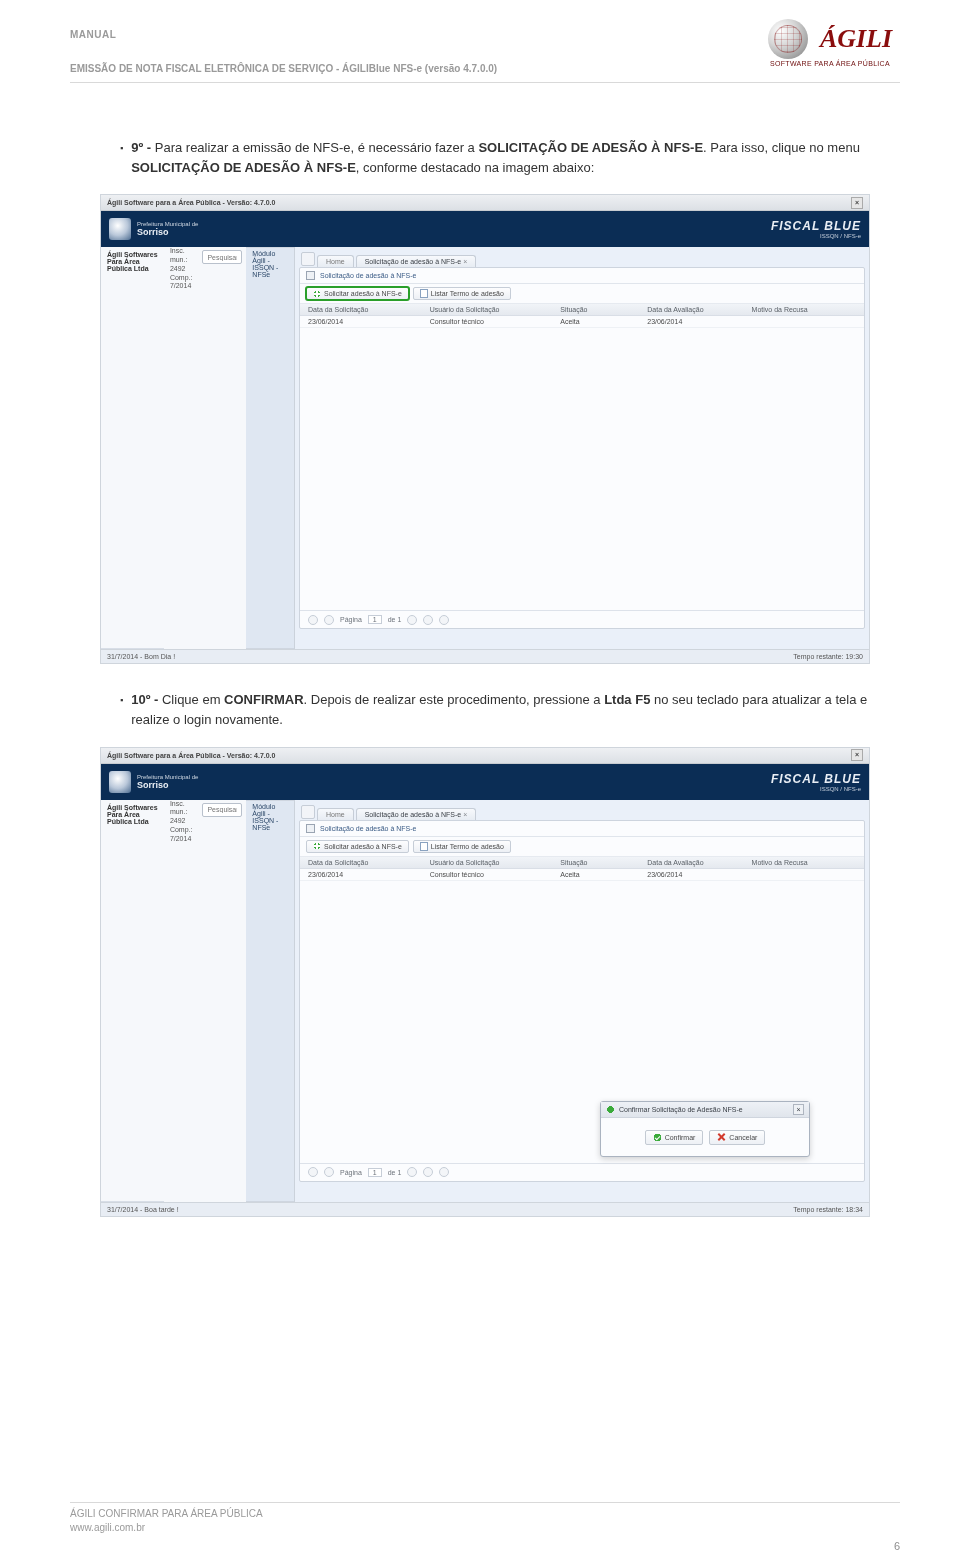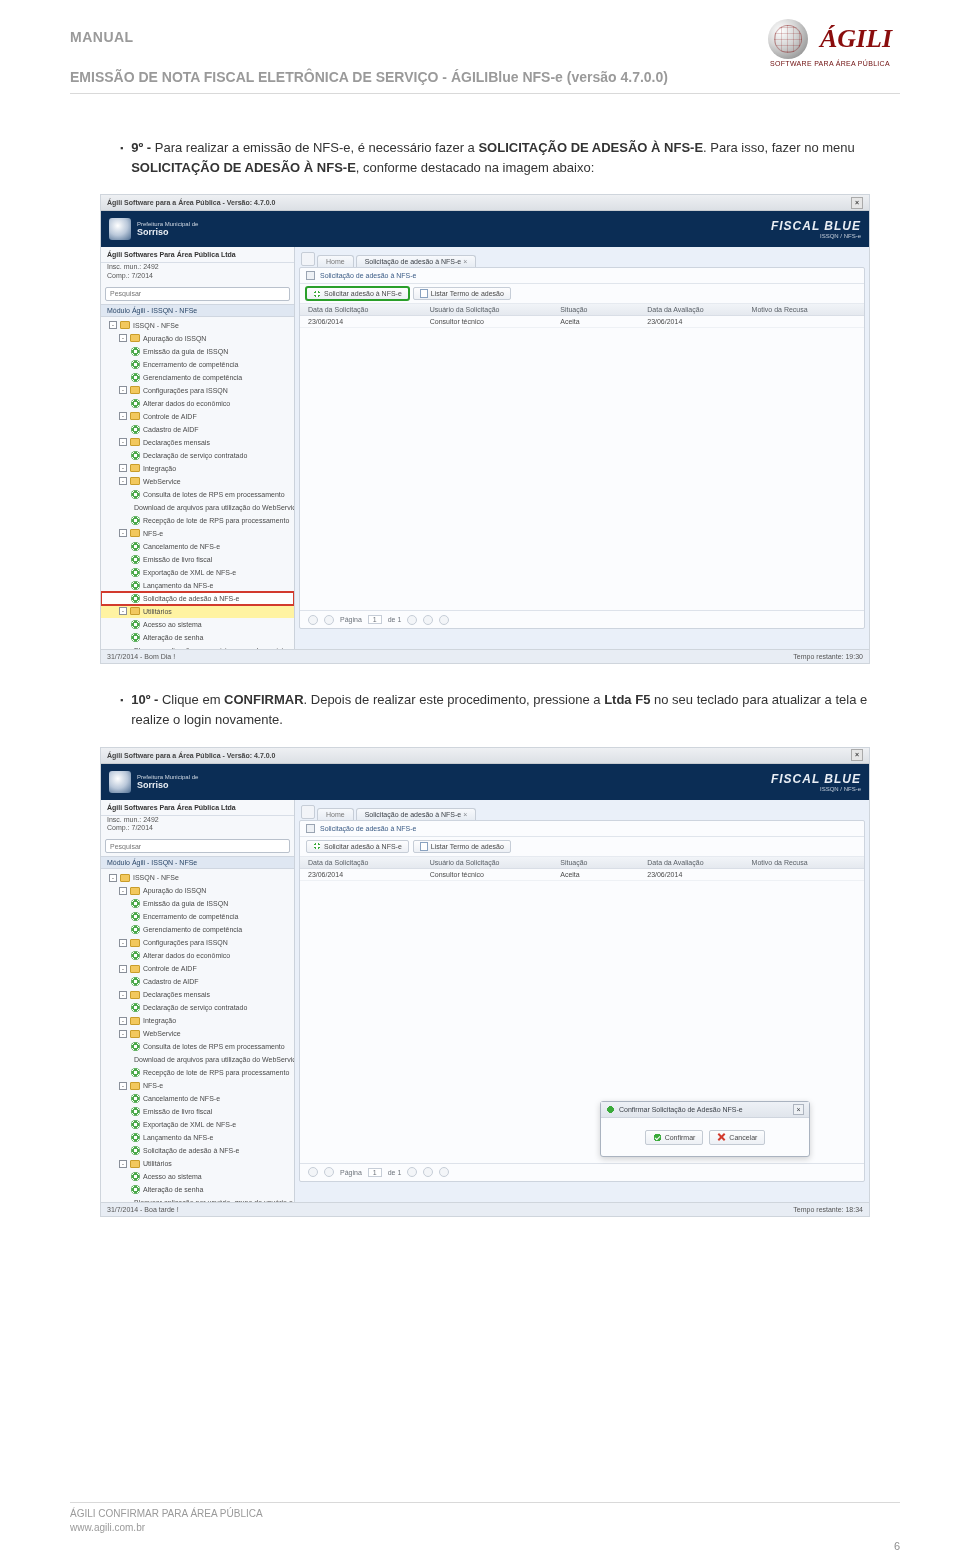--- a/index.html
+++ b/index.html
@@ -5,21 +5,21 @@
   * { box-sizing: border-box; margin: 0; padding: 0; }
   body {
     font-family: Verdana, Arial, sans-serif;
     background: #fff;
     width: 960px;
     margin: 0 auto;
     color: #333;
   }
   .page { padding: 28px 60px 10px 70px; position: relative; min-height: 1558px; }
   .header-top { position: relative; min-height: 70px; }
-  .header-titles { font-size: 14px; color: #9a9a9a; line-height: 1.4; }
+  .header-titles { font-size: 10px; color: #9a9a9a; line-height: 1.4; }
   .header-titles .t1 { font-weight: bold; letter-spacing: 0.5px; }
   .header-titles .t2 { font-weight: bold; margin-top: 20px; }
   .logo-wrap { position: absolute; top: -14px; right: -10px; text-align: center; }
   .logo {
     width: 160px; height: 50px;
     display: flex; align-items: center; justify-content: center; gap: 12px; text-align: right;
   }
   .logo .globe {
     width: 40px; height: 40px; border-radius: 50%;
     background: radial-gradient(circle at 32% 30%, #fff, #d5d5d5 40%, #7a7a7a 100%);
@@ -67,21 +67,21 @@
   }
   .ss-navy-left { display: flex; align-items: center; gap: 6px; }
   .ss-shield {
     width: 22px; height: 22px; border-radius: 3px;
     background: radial-gradient(circle at 40% 35%, #fff, #bac8da 50%, #4a6a8f);
   }
   .ss-navy .city { font-weight: bold; font-size: 9px; }
   .ss-navy .fiscal { font-weight: bold; font-size: 12px; font-style: italic; letter-spacing: 1px; }
   .ss-navy .fiscal-sub { font-size: 6px; opacity: .8; text-align: right; }
   .ss-body { position: absolute; top: 52px; left: 0; right: 0; bottom: 14px; display: flex; }
-  .ss-side { width: 194px; background: #f6f8fb; border-right: 1px solid #cbd2db; display: flex; flex-direction: column; }
+  .ss-side { width: 194px; background: #f6f8fb; border-right: 1px solid #cbd2db; display: flex; flex-direction: row; }
   .ss-side-head { padding: 4px 6px; font-weight: bold; color: #333; border-bottom: 1px solid #d8dee7; }
   .ss-side-sub { padding: 0 6px 3px 6px; color: #555; }
   .ss-side-sub div { line-height: 1.25; }
   .ss-search { padding: 3px 4px; }
   .ss-search input {
     width: 100%; height: 14px; border: 1px solid #b9c1cc; border-radius: 2px;
     font-size: 7px; padding: 0 4px; background: #fff;
   }
   .ss-module { background: #dfe7f2; padding: 2px 6px; border-top: 1px solid #cfd6e0; border-bottom: 1px solid #cfd6e0; color: #2b4768; }
   .tree { flex: 1; overflow: hidden; padding: 2px 0; }
@@ -165,21 +165,21 @@
       </div>
       <div class="logo-sub">SOFTWARE PARA ÁREA PÚBLICA</div>
     </div>
     <hr class="hr-top">
   </div>
 
   <div class="body-text">
     <div class="bullet-row">
       <span class="sq">▪</span>
       <p>
-        <b>9º - </b><span>Para realizar a emissão de NFS-e, é necessário fazer a </span><b>SOLICITAÇÃO DE ADESÃO À NFS-E</b><span>. Para isso, fazer no menu </span><b>SOLICITAÇÃO DE ADESÃO À NFS-E</b><span>, conforme destacado na imagem abaixo:</span>
+        <b>9º - </b><span>Para realizar a emissão de NFS-e, é necessário fazer a </span><b>SOLICITAÇÃO DE ADESÃO À NFS-E</b><span>. Para isso, clique no menu </span><b>SOLICITAÇÃO DE ADESÃO À NFS-E</b><span>, conforme destacado na imagem abaixo:</span>
       </p>
     </div>
   </div>
 
   <div class="screenshot-img">
     <div class="ss-titlebar">
       <span>Ágili Software para a Área Pública - Versão: 4.7.0.0</span>
       <span class="ss-x">×</span>
     </div>
     <div class="ss-navy">

